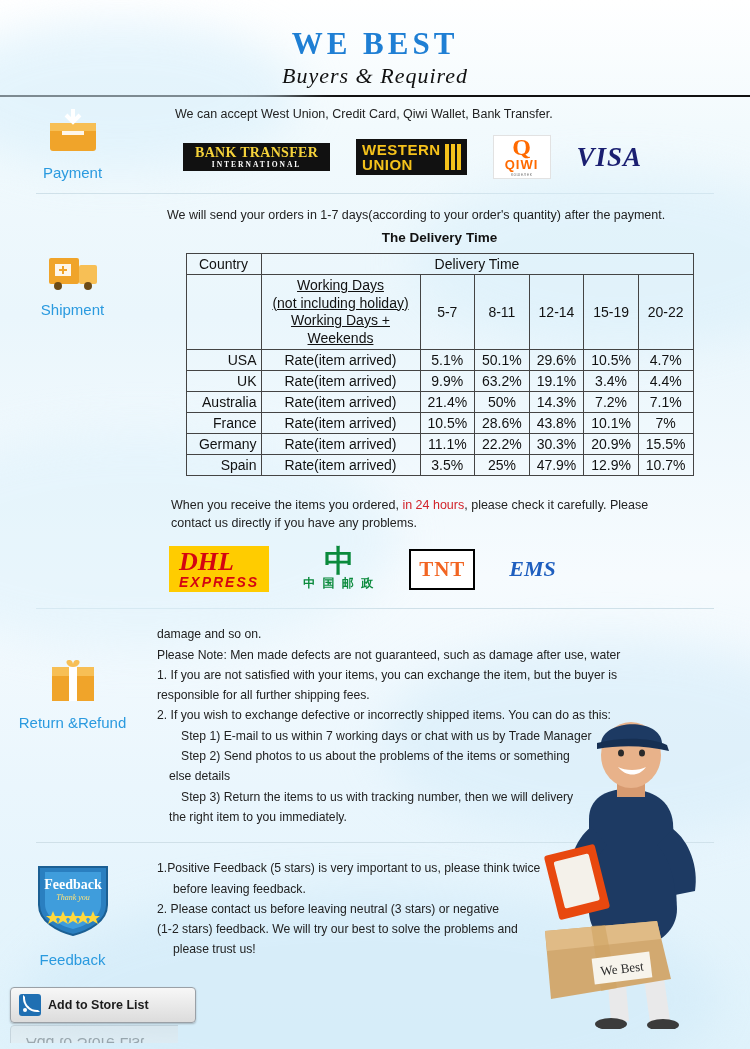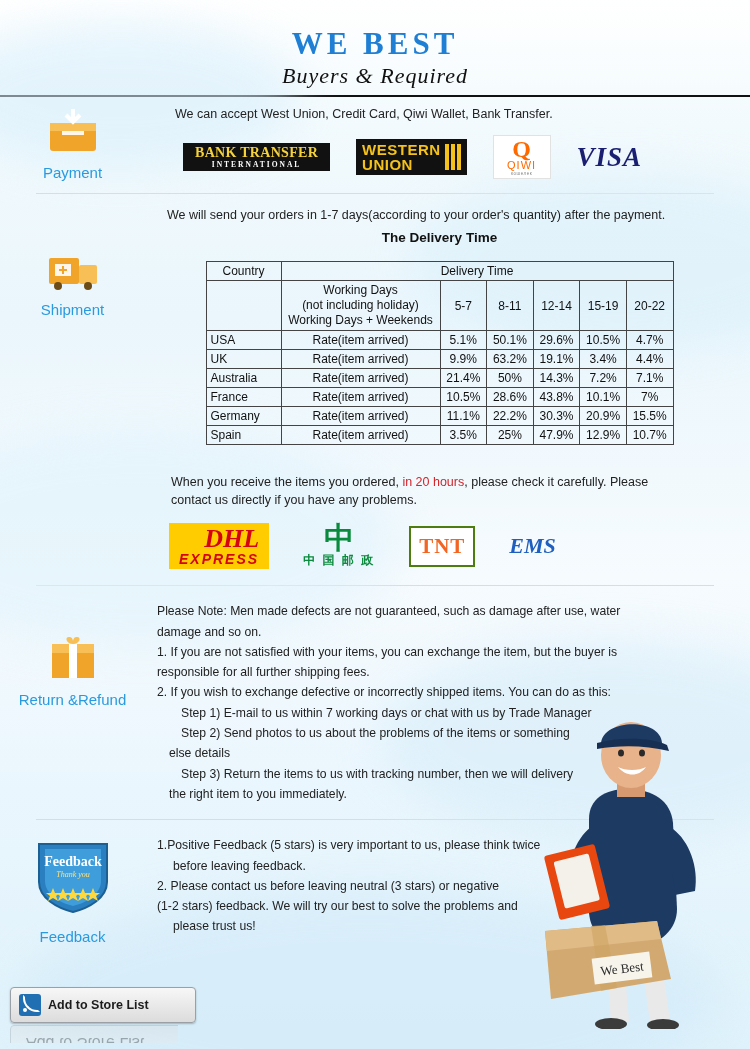--- a/index.html
+++ b/index.html
@@ -48,45 +48,45 @@
     font-size:14px;padding:3px 12px 2px;letter-spacing:.3px;line-height:1.05;text-align:center;}
   .logo-bank .b1 span{color:#f5d23a;}
   .logo-bank .b2{font-size:7.5px;letter-spacing:2px;color:#fff;}
   .logo-wu{background:#111;color:#f5c21b;font-weight:700;font-size:15px;line-height:1.02;
     padding:3px 6px;letter-spacing:.5px;display:flex;align-items:center;gap:4px;}
   .logo-wu .bars{display:flex;gap:2px;align-items:flex-end;height:26px;}
   .logo-wu .bars i{display:block;width:4px;background:#f5c21b;}
   .logo-qiwi{width:56px;height:42px;background:#fff;border:1px solid #e2e2e2;display:flex;
     flex-direction:column;align-items:center;justify-content:center;}
   .qmark{color:#ff6a00;font-family:"Liberation Serif",serif;font-weight:700;font-size:24px;line-height:20px;}
-  .qtxt{font-size:11px;color:#ff6a00;font-weight:400;letter-spacing:1px;}
+  .qtxt{font-size:13px;color:#ff6a00;font-weight:700;letter-spacing:1px;}
   .qsub{font-size:4.5px;color:#888;letter-spacing:.5px;}
   .logo-visa{color:#1a1f71;font-family:"Liberation Serif",serif;font-style:italic;font-weight:700;
     font-size:27px;letter-spacing:1px;}
 
   .ship-note{font-size:12.5px;padding:6px 0 0 22px;}
   .tbl-title{text-align:center;font-weight:700;font-size:13.5px;margin:8px 0 4px 0;color:#111;}
 
-  table.delivery{border-collapse:collapse;margin:16px auto;width:468px;font-size:12px;}
+  table.delivery{border-collapse:collapse;margin:8px auto;width:508px;font-size:14px;}
   table.delivery th,table.delivery td{border:1px solid #444;padding:2px 4px;text-align:center;color:#111;}
-  table.delivery td.country{text-align:left;}
+  table.delivery td.country{text-align:right;}
   table.delivery td.rate{text-align:center;}
   .wd-cell{text-align:left;padding-left:4px;line-height:1.25;}
 
   .check-note{font-size:12.5px;padding:12px 0 0 26px;line-height:1.45;}
   .red{color:#d2232a;}
 
   .carriers{display:flex;align-items:center;gap:34px;padding:14px 0 8px 24px;}
-  .dhl{background:#ffcc00;padding:4px 10px 2px;text-align:right;}
+  .dhl{background:#ffcc00;padding:4px 10px 2px;text-align:left;}
   .dhl .d1{color:#d40511;font-family:"Liberation Serif",serif;font-style:italic;font-weight:700;font-size:26px;line-height:24px;}
   .dhl .d2{color:#d40511;font-size:14px;font-style:italic;font-weight:700;letter-spacing:2px;}
   .cpost{text-align:center;}
   .cpost .cglyph{color:#0a8a3c;font-size:30px;line-height:28px;font-weight:700;font-family:"Liberation Serif",serif;}
   .cpost .ctxt{font-size:12px;color:#0a8a3c;font-weight:700;letter-spacing:2px;}
-  .tnt{border:2px solid #4d7c0f;background:#fff;padding:6px 8px;}
+  .tnt{border:2px solid #000000;background:#fff;padding:6px 8px;}
   .tnt span{color:#f26522;font-weight:700;font-size:21px;font-family:"Liberation Serif",serif;letter-spacing:1px;}
   .ems{color:#1f5fbf;font-family:"Liberation Serif",serif;font-style:italic;font-weight:700;font-size:22px;}
 
   .policy{font-size:12.2px;line-height:1.5;padding:8px 0 0 12px;}
   .policy p{margin:0 0 2px 0;}
   .indent1{padding-left:24px;}
   .indent2{padding-left:12px;}
 
   .feedback{font-size:12.2px;line-height:1.5;padding:8px 0 0 12px;}
   .feedback p{margin:0 0 2px 0;}
@@ -190,21 +190,21 @@
       <div class="tbl-title">The Delivery Time</div>
 
       <table class="delivery">
         <tbody>
           <tr>
             <td rowspan="1" style="width:66px;">Country</td>
             <td colspan="6">Delivery Time</td>
           </tr>
           <tr>
             <td></td>
-            <td class="wd-cell" style="width:150px;">
+            <td class="wd-cell" style="width:150px;text-decoration:underline;">
               <div>Working Days</div>
               <div>(not including holiday)</div>
               <div>Working Days + Weekends</div>
             </td>
             <td>5-7</td>
             <td>8-11</td>
             <td>12-14</td>
             <td>15-19</td>
             <td>20-22</td>
           </tr>
@@ -260,21 +260,21 @@
             <td>3.5%</td>
             <td>25%</td>
             <td>47.9%</td>
             <td>12.9%</td>
             <td>10.7%</td>
           </tr>
         </tbody>
       </table>
 
       <div class="check-note">
-        <span>When you receive the items you ordered, </span><span class="red">in 20 hours</span><span>, please check it carefully. Please</span>
+        <span>When you receive the items you ordered, </span><span class="red">in 24 hours</span><span>, please check it carefully. Please</span>
         <div>contact us directly if you have any problems.</div>
       </div>
 
       <div class="carriers">
         <div class="dhl">
           <div class="d1">DHL</div>
           <div class="d2">EXPRESS</div>
         </div>
         <div class="cpost">
           <div class="cglyph">中</div>
@@ -299,22 +299,22 @@
           <rect x="6" y="20" width="42" height="28" fill="#f0a42a"></rect>
           <rect x="6" y="14" width="42" height="9" fill="#f7bf55"></rect>
           <rect x="23" y="14" width="8" height="34" fill="#fff"></rect>
           <path d="M27 14 C20 14 18 6 24 7 C28 8 27 14 27 14Z" fill="#f7bf55"></path>
           <path d="M27 14 C34 14 36 6 30 7 C26 8 27 14 27 14Z" fill="#f7bf55"></path>
         </svg>
       </div>
       <div class="iconlabel">Return &amp;Refund</div>
     </div>
     <div class="content policy">
+      <p>damage and so on.</p>
       <p>Please Note: Men made defects are not guaranteed, such as damage after use, water</p>
-      <p>damage and so on.</p>
       <p>1. If you are not satisfied with your items, you can exchange the item, but the buyer is</p>
       <p>responsible for all further shipping fees.</p>
       <p>2. If you wish to exchange defective or incorrectly shipped items. You can do as this:</p>
       <p class="indent1">Step 1) E-mail to us within 7 working days or chat with us by Trade Manager</p>
       <p class="indent1">Step 2) Send photos to us about the problems of the items or something</p>
       <p class="indent2">else details</p>
       <p class="indent1">Step 3) Return the items to us with tracking number, then we will delivery</p>
       <p class="indent2">the right item to you immediately.</p>
     </div>
   </div>

